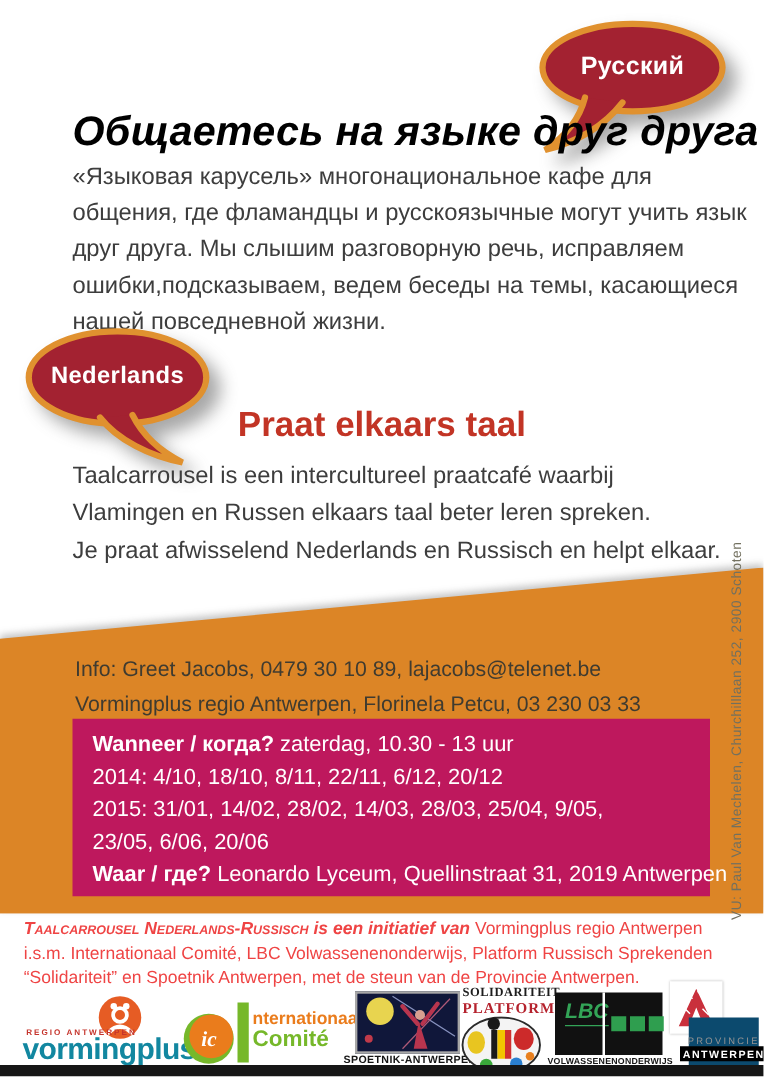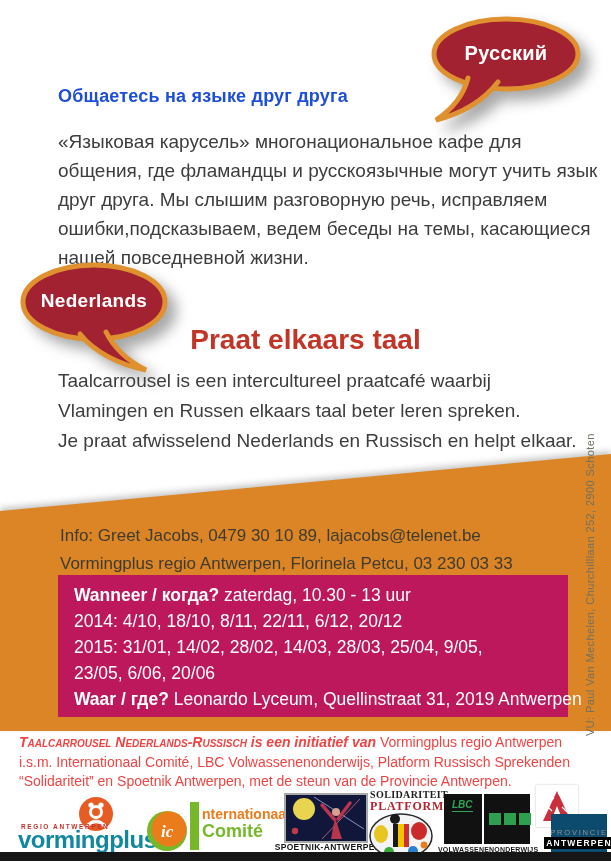--- a/index.html
+++ b/index.html
@@ -14,21 +14,21 @@
     position:absolute;text-align:center;color:#ffffff;font-weight:bold;
     letter-spacing:.3px;
   }
   .bubble-ru{left:420px;top:14px;}
   .bubble-ru .bubble-label{left:14px;top:28px;width:144px;font-size:20px;}
   .bubble-nl{left:14px;top:260px;}
   .bubble-nl .bubble-label{left:9px;top:30px;width:142px;font-size:19px;}
   
   .title-ru{
     position:absolute;left:58px;top:86px;margin:0;
-    font-size:18px;font-weight:600;color:#1d4ed8;letter-spacing:.2px;
+    font-size:33px;font-weight:600;color:#000000;letter-spacing:.2px;font-style:italic;
   }
   .title-nl{
     position:absolute;left:0;top:324px;width:611px;margin:0;text-align:center;
     font-size:28px;font-weight:600;color:#c23425;
   }
   .para{
     position:absolute;color:#3d3d3d;white-space:pre;
   }
   .para-ru{left:58px;top:127px;font-size:19px;line-height:29px;}
   .para-nl{left:58px;top:366px;font-size:19px;line-height:30px;}
@@ -89,21 +89,21 @@
   
   .logo-solid{left:366px;top:789px;width:80px;height:66px;}
   .sol-l1{position:absolute;left:4px;top:0;font-family:"Liberation Serif",serif;
     font-size:10px;font-weight:bold;color:#1d1d1d;letter-spacing:.4px;}
   .sol-l2{position:absolute;left:4px;top:10px;font-family:"Liberation Serif",serif;
     font-size:12px;font-weight:bold;color:#b5222d;letter-spacing:.8px;}
   .sol-emblem{position:absolute;left:2px;top:24px;}
   
   .logo-lbc{left:440px;top:794px;width:92px;height:62px;}
   .lbc-box{position:absolute;left:4px;top:0;width:86px;height:50px;background:#111111;}
-  .lbc-abbr{position:absolute;left:8px;top:5px;font-size:10px;font-style:italic;font-weight:bold;
+  .lbc-abbr{position:absolute;left:8px;top:5px;font-size:17px;font-style:italic;font-weight:bold;
     color:#33a457;border-bottom:1.5px solid #33a457;padding-bottom:1px;}
   .lbc-divider{position:absolute;left:38px;top:0;width:2px;height:50px;background:#ffffff;}
   .lbc-sq{position:absolute;top:19px;width:12px;height:12px;background:#2f9e4f;}
   .lbc-sq1{left:45px;} .lbc-sq2{left:60px;} .lbc-sq3{left:75px;}
   .lbc-caption{position:absolute;left:-2px;top:52px;width:98px;text-align:center;
     font-size:7px;font-weight:bold;color:#161616;letter-spacing:.2px;white-space:nowrap;}
   
   .logo-prov{left:536px;top:785px;width:72px;height:70px;}
   .prov-white{position:absolute;left:0;top:0;width:42px;height:42px;background:#ffffff;
     box-shadow:0 0 2px rgba(0,0,0,.25);}

